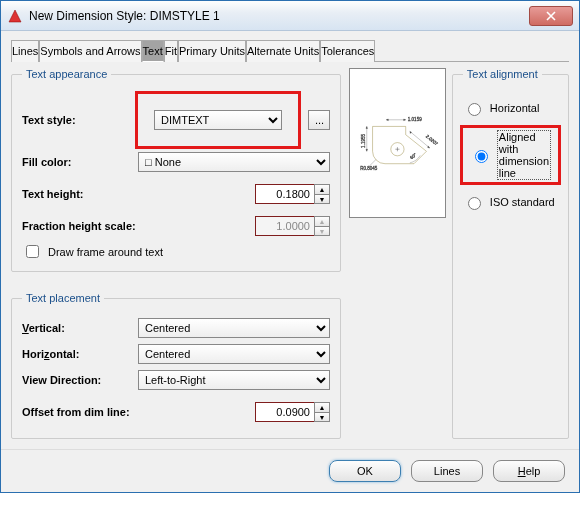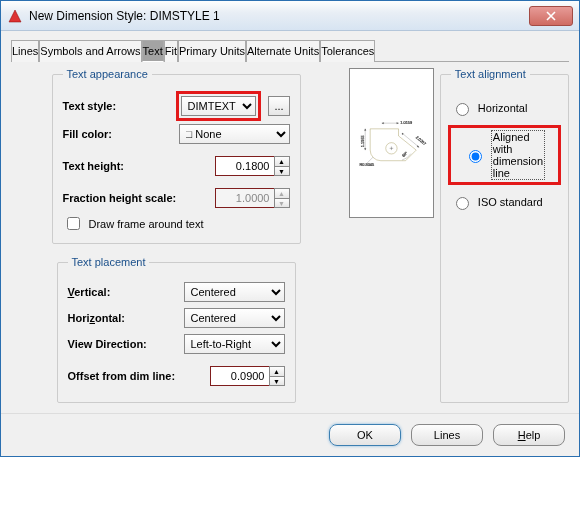--- a/index.html
+++ b/index.html
@@ -8,21 +8,21 @@
 .titlebar { height: 30px; background: linear-gradient(#fdfefe, #e8eef5 40%, #d7e4f2); display: flex; align-items: center; padding: 0 6px; border-bottom: 1px solid #b4c6da; }
 .app-icon { width: 16px; height: 16px; margin-right: 6px; display:flex;align-items:center;justify-content:center;}
 .app-icon svg { width:16px;height:16px;}
 .title-text { flex: 1; color: #000; font-size: 12px; }
 .close-btn { width: 44px; height: 20px; background: linear-gradient(#e79b97,#cf6b62); border: 1px solid #a34b44; border-radius: 3px; display:flex;align-items:center;justify-content:center;color:#fff;font-weight:bold;font-size:11px;}
 .tabs { display:flex; margin: 8px 10px 0 10px; border-bottom:1px solid #aaa; position:relative;}
 .tab { padding: 4px 0; border:1px solid #aaa; border-bottom:none; background:#f0f0f0; margin-right:0px; position:relative; top:1px; cursor:pointer;}
 .tab.active { background:#a3a3a3; border-bottom:1px solid #fff; z-index:2;}
 .tab:not(.active){ background:#f4f4f4;}
 .body-area { padding: 6px 10px 10px 10px; display:flex; gap:8px;}
-.left-col { flex:1; display:flex; flex-direction:column; gap:12px;align-items:center;}
+.left-col { flex:1; display:flex; flex-direction:column; gap:20px;}
 .right-col { width:220px; display:flex; flex-direction:row; gap:6px;}
 fieldset { border:1px solid #ccc; border-radius:2px; padding:8px 10px 10px 10px; margin:0;}
 legend { padding:0 4px; color:#1a4f8a;}
 .row { display:flex; align-items:center; margin: 6px 0; gap:6px;}
 .row label { width:110px;font-weight:bold; }
 select { flex:1; height:20px; border:1px solid #888; background:linear-gradient(#fff,#eee); padding:0 2px;}
 .combo-wrap { flex:1; position:relative; display:flex;}
 .num-input { display:flex; align-items:center;}
 .num-input input { width:60px; height:20px; border:1px solid #7f1d1d; text-align:right; padding:0 4px;}
 .spin { display:flex; flex-direction:column; margin-left:-1px;}
@@ -69,21 +69,21 @@
     <div class="tab">Tolerances</div>
   </div>
 
   <div class="body-area">
     <div class="left-col">
       <fieldset>
         <legend>Text appearance</legend>
 
         <div class="row">
           <label><span>Text style:</span></label>
-          <div class="combo-wrap highlight" style="padding:2px;">
+          <div class="combo-wrap highlight" style="padding:16px;">
             <select>
               <option>DIMTEXT</option>
             </select>
           </div>
           <button class="small-ellipsis">...</button>
         </div>
 
 
         <div class="row">
           <label>Fill color:</label>
@@ -177,21 +177,21 @@
           </g>
         </svg>
       </div>
 
       <fieldset style="flex:1">
         <legend>Text alignment</legend>
         <div class="radio-row">
           <input type="radio" name="align" style="">
           <span>Horizontal</span>
         </div>
-        <div class="radio-row highlight" style="padding:2px 13px;">
+        <div class="radio-row highlight" style="padding:2px 7px;">
           <input type="radio" name="align" checked="" style="">
           <span style="border:1px dotted #555;padding:0 1px;">Aligned with dimension line</span>
         </div>
         <div class="radio-row">
           <input type="radio" name="align" style="">
           <span>ISO standard</span>
         </div>
       </fieldset>
     </div>
   </div>

